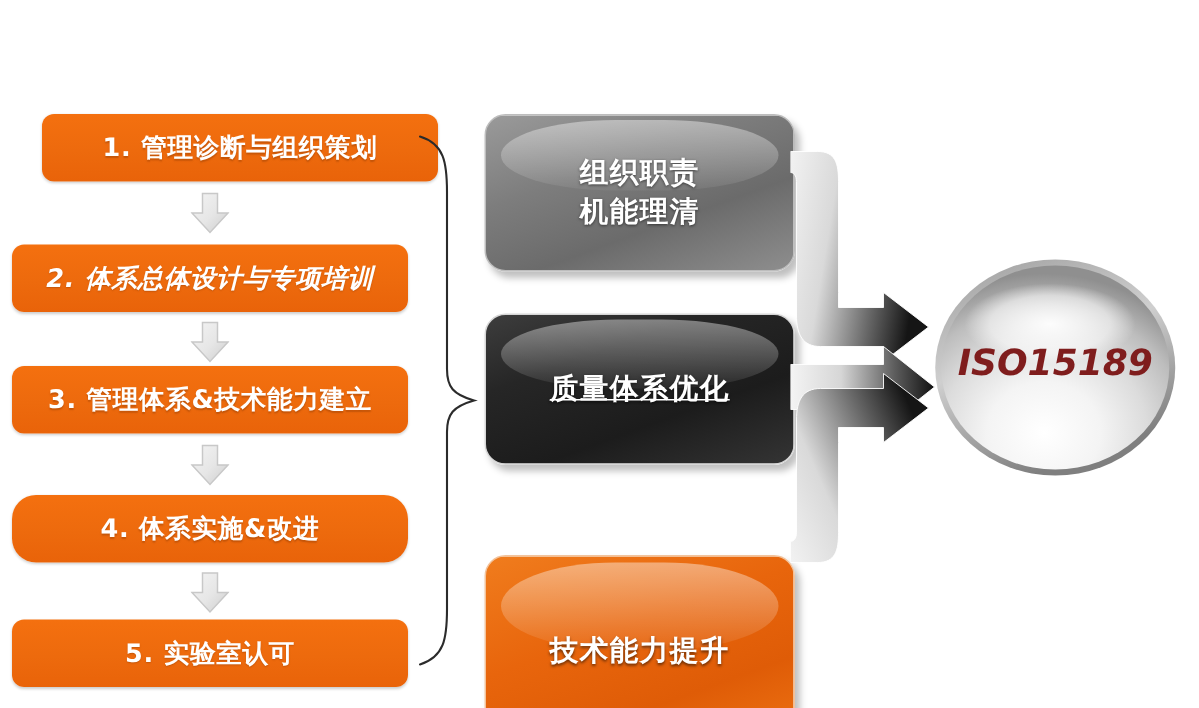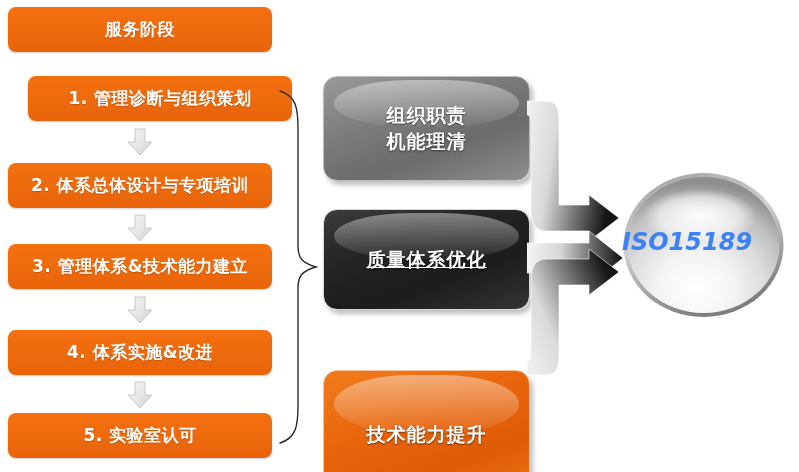--- a/index.html
+++ b/index.html
@@ -119,76 +119,74 @@
     left: 622px;
     top: 172px;
     width: 163px;
     height: 146px;
   }
   .sphere-label {
     position: absolute;
     left: 622px;
     top: 228px;
     width: 163px;
+    text-align: center;
     font-family: "DejaVu Sans", "Liberation Sans", sans-serif;
     font-size: 24px;
     font-weight: bold;
     font-style: italic;
-    color: #3b82f6;
+    color: #7f1d1d;
     letter-spacing: 0px;
     z-index: 5;
   }
 </style>
 </head>
 <body>
 
 <div id="canvas">
 
-  <div class="stage-box" style="top:7px;">
-    <span>服务阶段</span>
-  </div>
 
   <div class="stage-box" style="top:76px;margin-left:20px;">
     <span>1. 管理诊断与组织策划</span>
   </div>
 
   <div class="down-arrow" style="top:128px;">
     <svg width="26" height="28" viewBox="0 0 26 28" xmlns="http://www.w3.org/2000/svg">
       <defs>
         <linearGradient id="dg1" x1="0" y1="0" x2="1" y2="1">
           <stop offset="0%" stop-color="#f4f4f4"></stop>
           <stop offset="55%" stop-color="#e6e6e6"></stop>
           <stop offset="100%" stop-color="#cdcdcd"></stop>
         </linearGradient>
       </defs>
       <polygon points="8,1 18,1 18,14 25,14 13,27 1,14 8,14" fill="url(#dg1)" stroke="#c8c8c8" stroke-width="1"></polygon>
     </svg>
   </div>
 
-  <div class="stage-box" style="top:163px;">
+  <div class="stage-box" style="top:163px;font-style:italic;">
     <span>2. 体系总体设计与专项培训</span>
   </div>
 
   <div class="down-arrow" style="top:214px;">
     <svg width="26" height="28" viewBox="0 0 26 28" xmlns="http://www.w3.org/2000/svg">
       <polygon points="8,1 18,1 18,14 25,14 13,27 1,14 8,14" fill="url(#dg1)" stroke="#c8c8c8" stroke-width="1"></polygon>
     </svg>
   </div>
 
   <div class="stage-box" style="top:244px;">
     <span>3. 管理体系&amp;技术能力建立</span>
   </div>
 
   <div class="down-arrow" style="top:296px;">
     <svg width="26" height="28" viewBox="0 0 26 28" xmlns="http://www.w3.org/2000/svg">
       <polygon points="8,1 18,1 18,14 25,14 13,27 1,14 8,14" fill="url(#dg1)" stroke="#c8c8c8" stroke-width="1"></polygon>
     </svg>
   </div>
 
-  <div class="stage-box" style="top:330px;">
+  <div class="stage-box" style="top:330px;border-radius:16px;">
     <span>4. 体系实施&amp;改进</span>
   </div>
 
   <div class="down-arrow" style="top:381px;">
     <svg width="26" height="28" viewBox="0 0 26 28" xmlns="http://www.w3.org/2000/svg">
       <polygon points="8,1 18,1 18,14 25,14 13,27 1,14 8,14" fill="url(#dg1)" stroke="#c8c8c8" stroke-width="1"></polygon>
     </svg>
   </div>
 
   <div class="stage-box" style="top:413px;">

